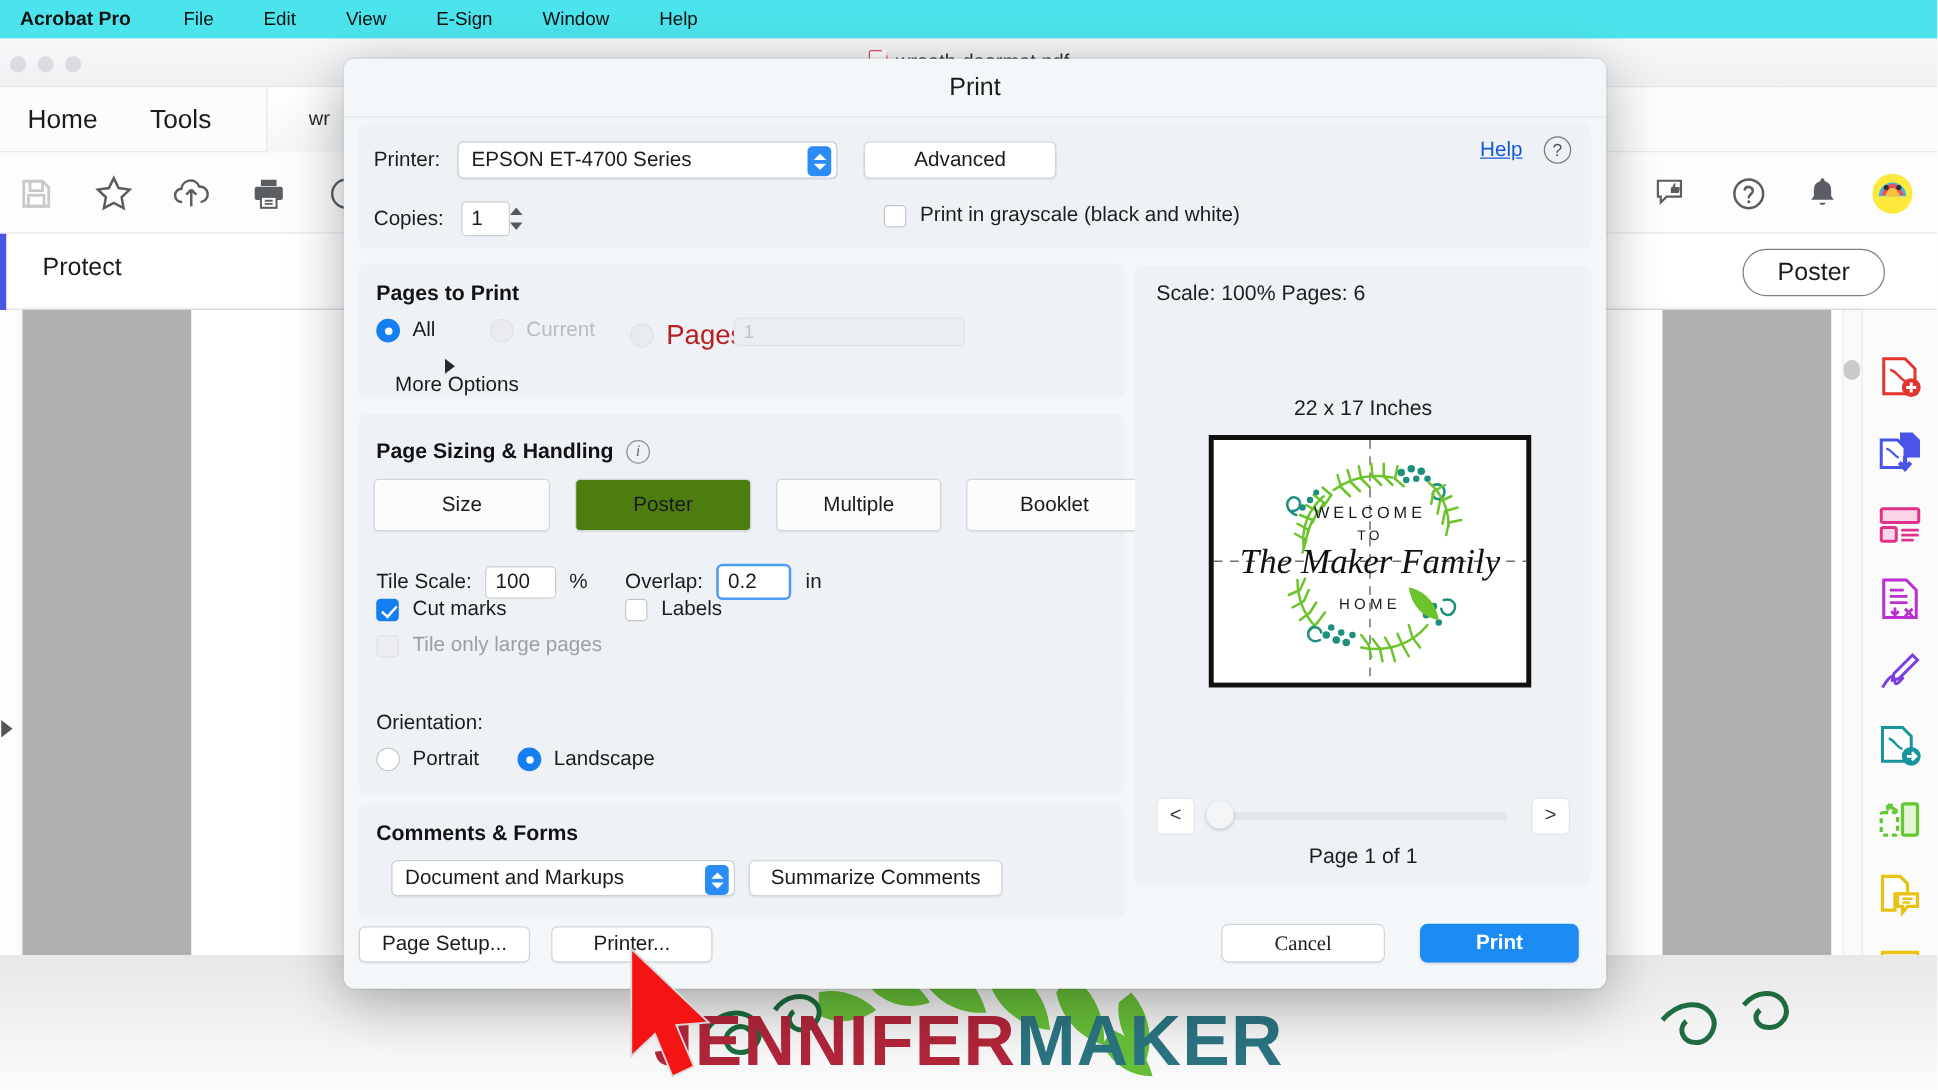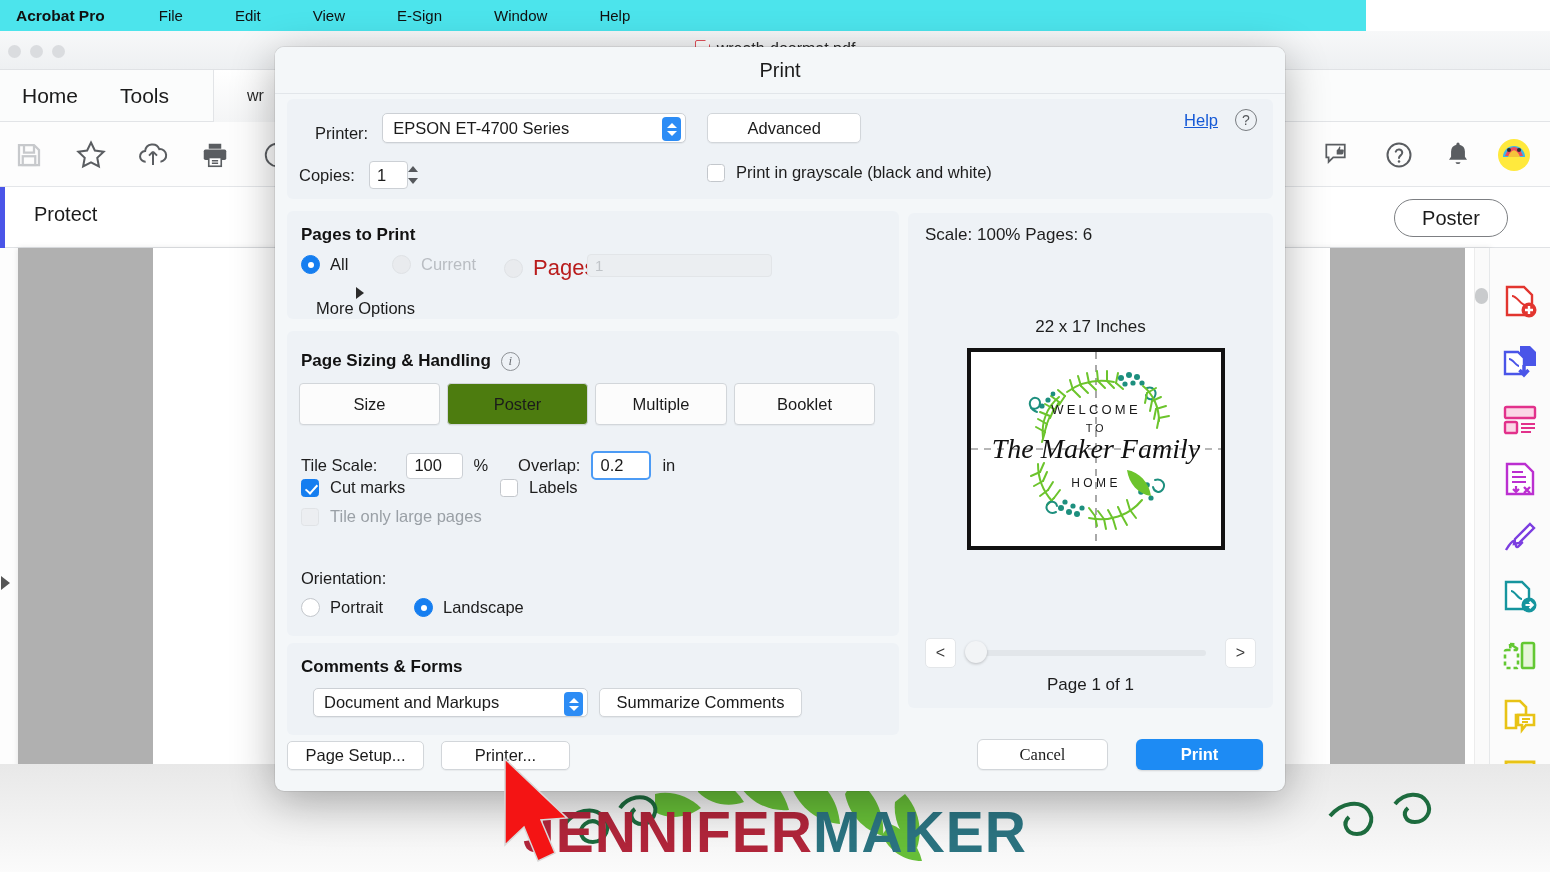--- a/index.html
+++ b/index.html
@@ -5,23 +5,23 @@
   * { box-sizing: border-box; margin: 0; padding: 0; }
   html, body {
     width: 1550px; height: 872px;
     font-family: "Liberation Sans", sans-serif;
     overflow: hidden; background: #ffffff;
   }
   #root { position: relative; width: 1550px; height: 872px; }
 
   
   .menubar {
-    position: absolute; left: 0; top: 0; width: 1366px; height: 31px;
+    position: absolute; left: 0; top: 0; width: 1550px; height: 31px;
     background: #4ce4ec; display: flex; align-items: center;
-    padding-left: 16px; gap: 12px;
+    padding-left: 16px; gap: 0;
   }
   .menubar .app-name {
     font-weight: bold; font-size: 15.5px; color: #111;
     padding: 0 22px 0 0;
   }
   .menubar .mi {
     font-size: 15px; color: #111; padding: 0 20px; cursor: default;
   }
 
   
@@ -549,21 +549,21 @@
         </text>
       </svg>
     </div>
   </div>
 
   <div class="dialog">
 
     <div class="dlg-title">Print</div>
 
     <div class="dlg-top">
-      <div class="row" style="position:absolute;left:28px;top:14px;align-items:flex-end;">
+      <div class="row" style="position:absolute;left:12px;top:14px;">
         <div class="fieldlabel">Printer:</div>
         <div class="sel" style="width:304px;margin-left:14px;">
           <span>EPSON ET-4700 Series</span>
           <span class="stepper">
               <i class="up"></i>
               <i class="dn"></i>
             </span>
         </div>
         <button class="btn" style="width:154px;height:30px;margin-left:21px;">Advanced</button>
       </div>
@@ -611,30 +611,30 @@
         <span style="margin-left:11px;font-size:16.5px;color:#1b1b1b;">More Options</span>
       </div>
     </div>
 
     <div class="card" style="left:12px;top:284px;width:612px;height:244px;">
       <div class="row" style="position:absolute;left:14px;top:20px;">
         <span class="cardtitle">Page Sizing &amp; Handling</span>
         <span class="infoico" style="margin-left:10px;">i</span>
       </div>
 
-      <div style="position:absolute;left:12px;top:52px;display:flex;gap:7px;">
+      <div style="position:absolute;left:12px;top:52px;display:flex;gap:20px;">
         <div class="segbtn" style="width:141px;">Size</div>
         <div class="segbtn active" style="width:141px;">Poster</div>
         <div class="segbtn" style="width:132px;">Multiple</div>
         <div class="segbtn" style="width:141px;">Booklet</div>
       </div>
 
       <div class="row" style="position:absolute;left:14px;top:120px;">
         <span class="fieldlabel">Tile Scale:</span>
-        <div class="txtin" style="width:57px;height:26px;margin-left:29px;">100</div>
+        <div class="txtin" style="width:57px;height:26px;margin-left:11px;">100</div>
         <span class="fieldlabel" style="margin-left:10px;">%</span>
         <span class="fieldlabel" style="margin-left:30px;">Overlap:</span>
         <div class="txtin focused" style="width:60px;height:29px;margin-left:11px;">0.2</div>
         <span class="fieldlabel" style="margin-left:11px;">in</span>
       </div>
 
       <div class="row" style="position:absolute;left:14px;top:147px;">
         <span class="chk on"></span>
         <span class="fieldlabel" style="margin-left:11px;">Cut marks</span>
       </div>

